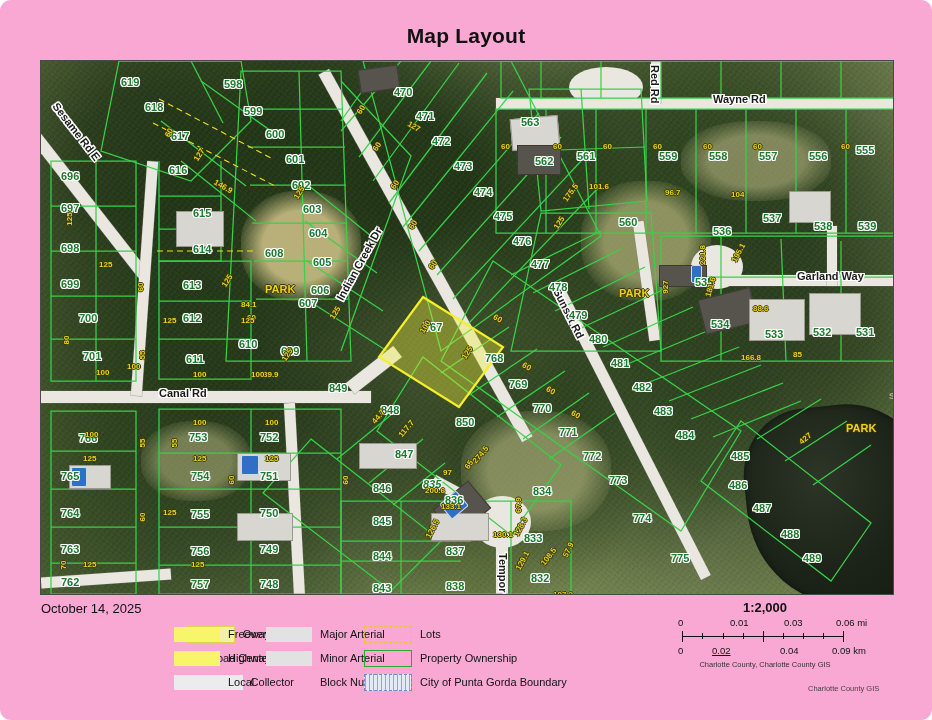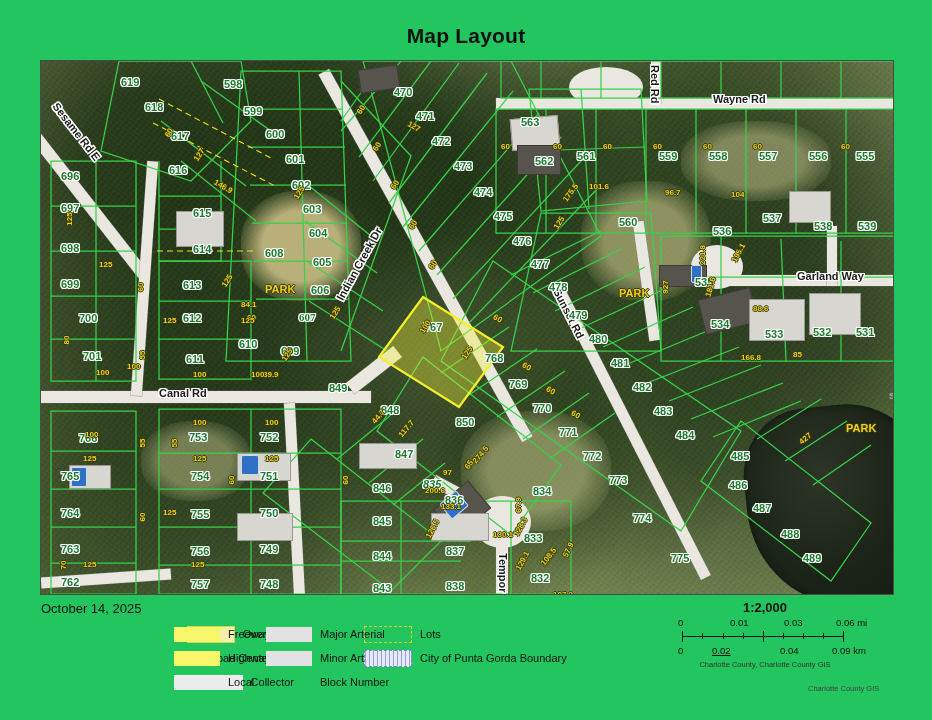--- a/index.html
+++ b/index.html
@@ -4,21 +4,21 @@
 <title>Map Layout</title>
 <style>
   html,body{margin:0;padding:0;background:#ffffff;}
   body{
     width:932px;height:720px;
     font-family:"Liberation Sans", sans-serif;
     color:#111;
     overflow:hidden;
     position:relative;
   }
-  #page{position:relative;width:932px;height:720px;background:#22c55e;}
+  #page{position:relative;width:932px;height:720px;background:#f9a8d4;border-radius:11px;}
 
   
   #map-title{
     position:absolute;left:0;top:24px;width:932px;
     text-align:center;
     font-size:21px;font-weight:bold;letter-spacing:.2px;
     color:#111;
   }
 
   
@@ -383,21 +383,21 @@
     <div class="lbl pnum" style="left:130px;top:70px;">617</div>
     <div class="lbl pnum" style="left:128px;top:104px;">616</div>
     <div class="lbl pnum" style="left:152px;top:147px;">615</div>
     <div class="lbl pnum" style="left:152px;top:183px;">614</div>
     <div class="lbl pnum" style="left:142px;top:219px;">613</div>
     <div class="lbl pnum" style="left:142px;top:252px;">612</div>
     <div class="lbl pnum" style="left:145px;top:293px;">611</div>
     <div class="lbl pnum" style="left:198px;top:278px;">610</div>
     <div class="lbl pnum" style="left:240px;top:285px;">609</div>
     <div class="lbl pnum" style="left:224px;top:187px;">608</div>
-    <div class="lbl pnum" style="left:258px;top:251px;font-family:Liberation Serif, serif;">607</div>
+    <div class="lbl pnum" style="left:258px;top:237px;">607</div>
     <div class="lbl pnum" style="left:270px;top:224px;">606</div>
     <div class="lbl pnum" style="left:272px;top:196px;">605</div>
     <div class="lbl pnum" style="left:268px;top:167px;">604</div>
     <div class="lbl pnum" style="left:262px;top:143px;">603</div>
     <div class="lbl pnum" style="left:251px;top:119px;">602</div>
     <div class="lbl pnum" style="left:245px;top:93px;">601</div>
     <div class="lbl pnum" style="left:225px;top:68px;">600</div>
     <div class="lbl pnum" style="left:203px;top:45px;">599</div>
     <div class="lbl pnum" style="left:183px;top:18px;">598</div>
 
@@ -447,21 +447,21 @@
     <div class="lbl pnum" style="left:762px;top:492px;">489</div>
 
     <div class="lbl pnum" style="left:480px;top:56px;">563</div>
     <div class="lbl pnum" style="left:494px;top:95px;">562</div>
     <div class="lbl pnum" style="left:536px;top:90px;">561</div>
     <div class="lbl pnum" style="left:578px;top:156px;">560</div>
     <div class="lbl pnum" style="left:618px;top:90px;">559</div>
     <div class="lbl pnum" style="left:668px;top:90px;">558</div>
     <div class="lbl pnum" style="left:718px;top:90px;">557</div>
     <div class="lbl pnum" style="left:768px;top:90px;">556</div>
-    <div class="lbl pnum" style="left:815px;top:90px;">555</div>
+    <div class="lbl pnum" style="left:815px;top:84px;">555</div>
 
     <div class="lbl pnum" style="left:672px;top:165px;">536</div>
     <div class="lbl pnum" style="left:722px;top:152px;">537</div>
     <div class="lbl pnum" style="left:773px;top:160px;">538</div>
     <div class="lbl pnum" style="left:817px;top:160px;">539</div>
     <div class="lbl pnum" style="left:654px;top:216px;">535</div>
     <div class="lbl pnum" style="left:670px;top:258px;">534</div>
     <div class="lbl pnum" style="left:724px;top:268px;">533</div>
     <div class="lbl pnum" style="left:772px;top:266px;">532</div>
     <div class="lbl pnum" style="left:815px;top:266px;">531</div>
@@ -630,20 +630,24 @@
         <div class="lgtxt">Block Number</div>
       </div>
     </div>
 
     <div class="lgcol" style="left:330px;width:250px;">
       <div class="lgrow">
         <div class="sw sw-lots"></div>
         <div class="lgtxt">Lots</div>
       </div>
       <div class="lgrow">
+        <div class="sw sw-prop"></div>
+        <div class="lgtxt">Property Ownership</div>
+      </div>
+      <div class="lgrow">
         <div class="sw sw-city"></div>
         <div class="lgtxt">City of Punta Gorda Boundary</div>
       </div>
     </div>
   </div>
 
   <div id="scale">
     <div id="scale-ratio">1:2,000</div>
 
     <div id="scale-top-labels">

